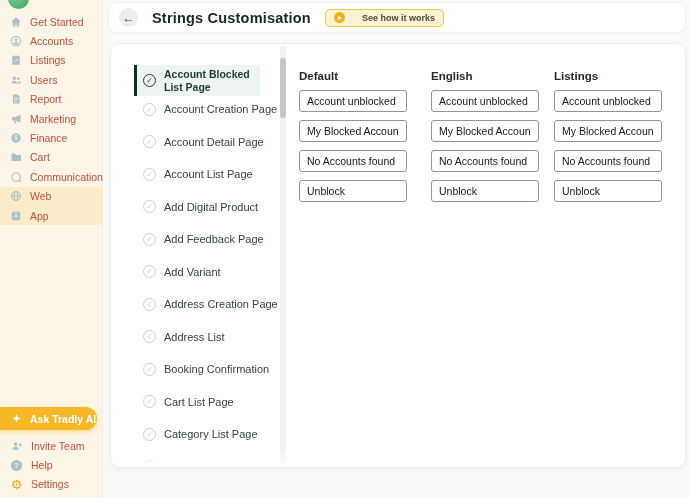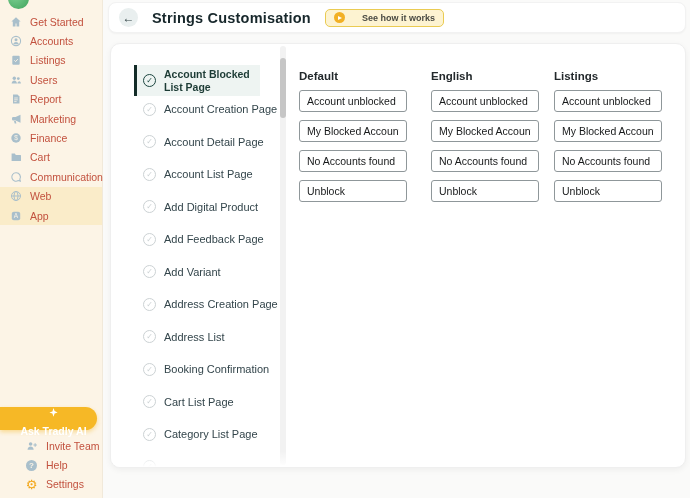--- a/index.html
+++ b/index.html
@@ -13,22 +13,22 @@
   .logo{position:absolute;left:8px;top:-12px;width:21px;height:21px;border-radius:50%;
         background:radial-gradient(circle at 35% 35%,#7ed194,#3ea35b);}
   .side-menu{position:absolute;left:0;top:12px;right:0;}
   .side-item{display:flex;align-items:center;gap:8px;height:19.4px;padding-left:9px;
              font-size:10.5px;color:#c2513e;cursor:pointer;}
   .side-item.hl{background:#faecc9;align-items:center;}
   .sicon{width:13px;display:flex;justify-content:center;align-items:center;flex-shrink:0;}
   .ask-ai{position:absolute;left:0;top:407px;width:97px;height:23px;background:#f6b826;
           border-radius:0 12px 12px 0;display:flex;align-items:center;gap:7px;padding-left:10px;
           box-sizing:border-box;color:#fff;font-size:10.5px;font-weight:bold;cursor:pointer;
-          box-shadow:0 2px 4px rgba(246,184,38,.45);flex-direction:column;}
-  .side-footer{position:absolute;left:16px;top:436px;right:0;}
+          box-shadow:0 2px 4px rgba(246,184,38,.45);}
+  .side-footer{position:absolute;left:1px;top:436px;right:0;}
   .help-badge{width:11px;height:11px;border-radius:50%;background:#a9bfcb;color:#fcf4e6;
               font-size:8px;font-weight:bold;display:flex;align-items:center;justify-content:center;}
   .gear{color:#f2a71b;font-size:13px;line-height:1;}
 
   
   .topbar{position:absolute;left:108px;top:2px;width:578px;height:31px;background:#fff;
           border:1px solid #f2f2f2;border-radius:8px;box-sizing:border-box;
           display:flex;align-items:center;box-shadow:0 1px 2px rgba(0,0,0,.04);}
   .back{width:19px;height:19px;border-radius:50%;background:#e9efef;border:none;margin-left:10px;
         display:flex;align-items:center;justify-content:center;cursor:pointer;padding:0;}

